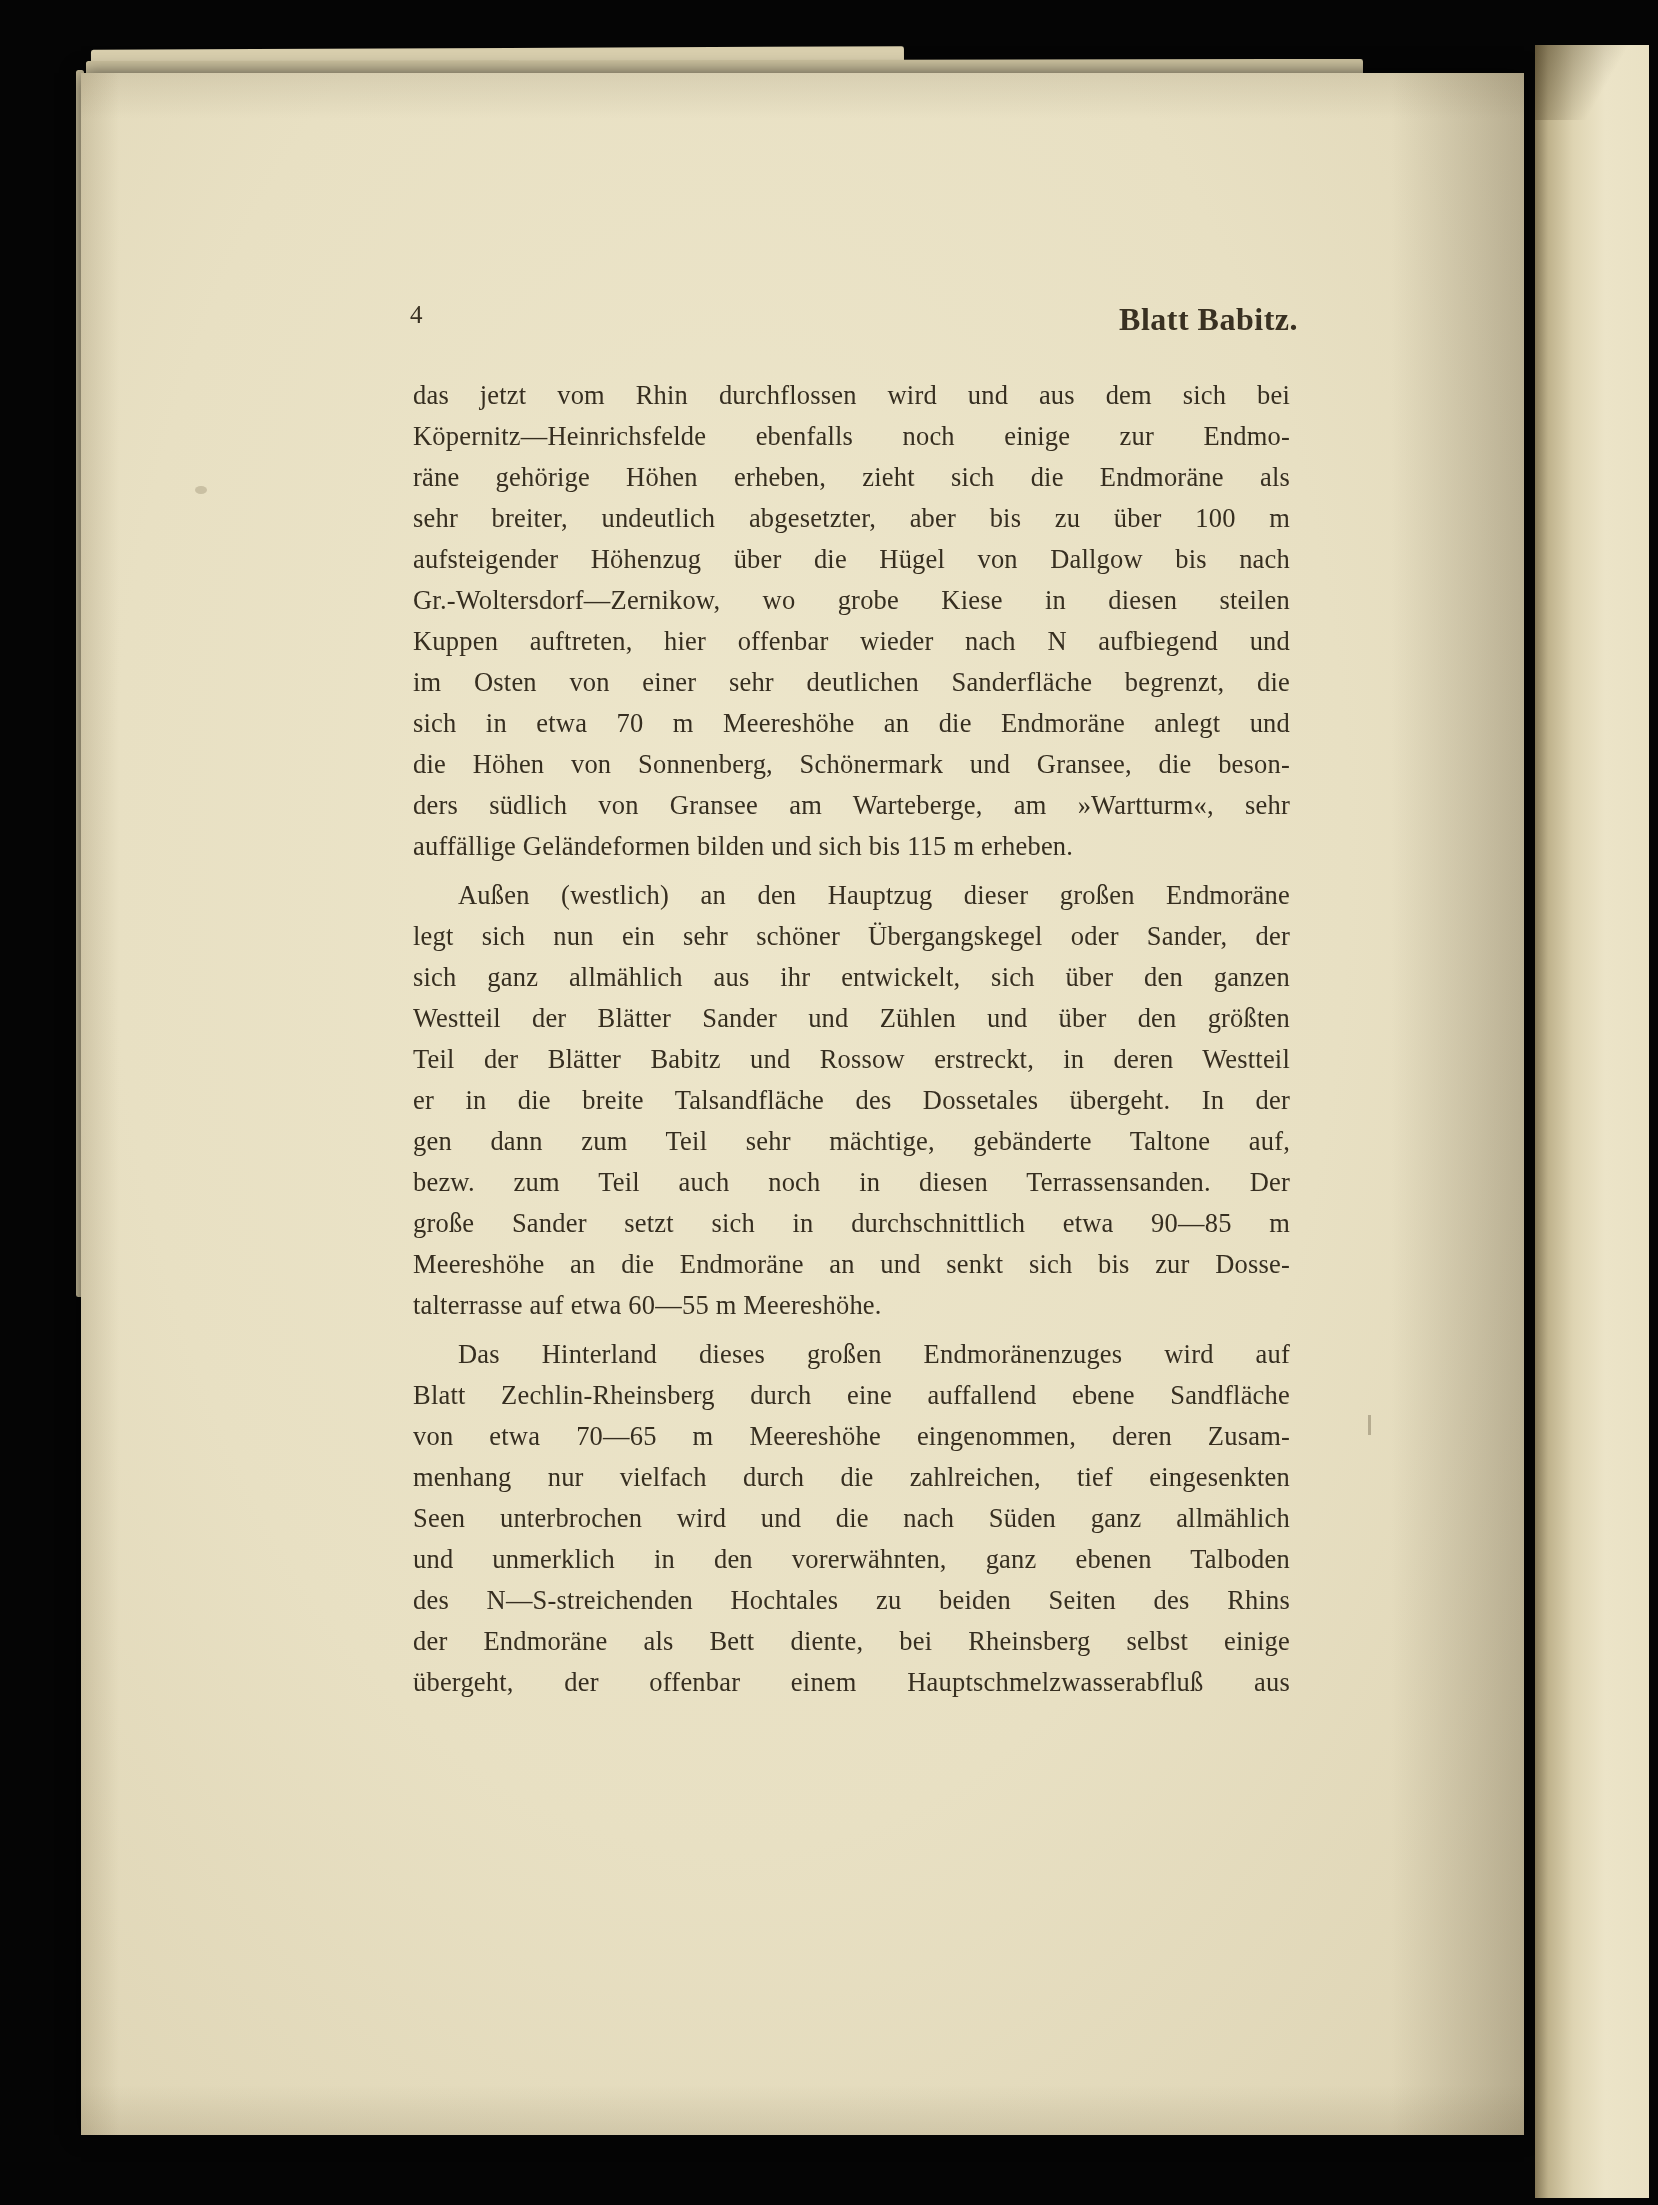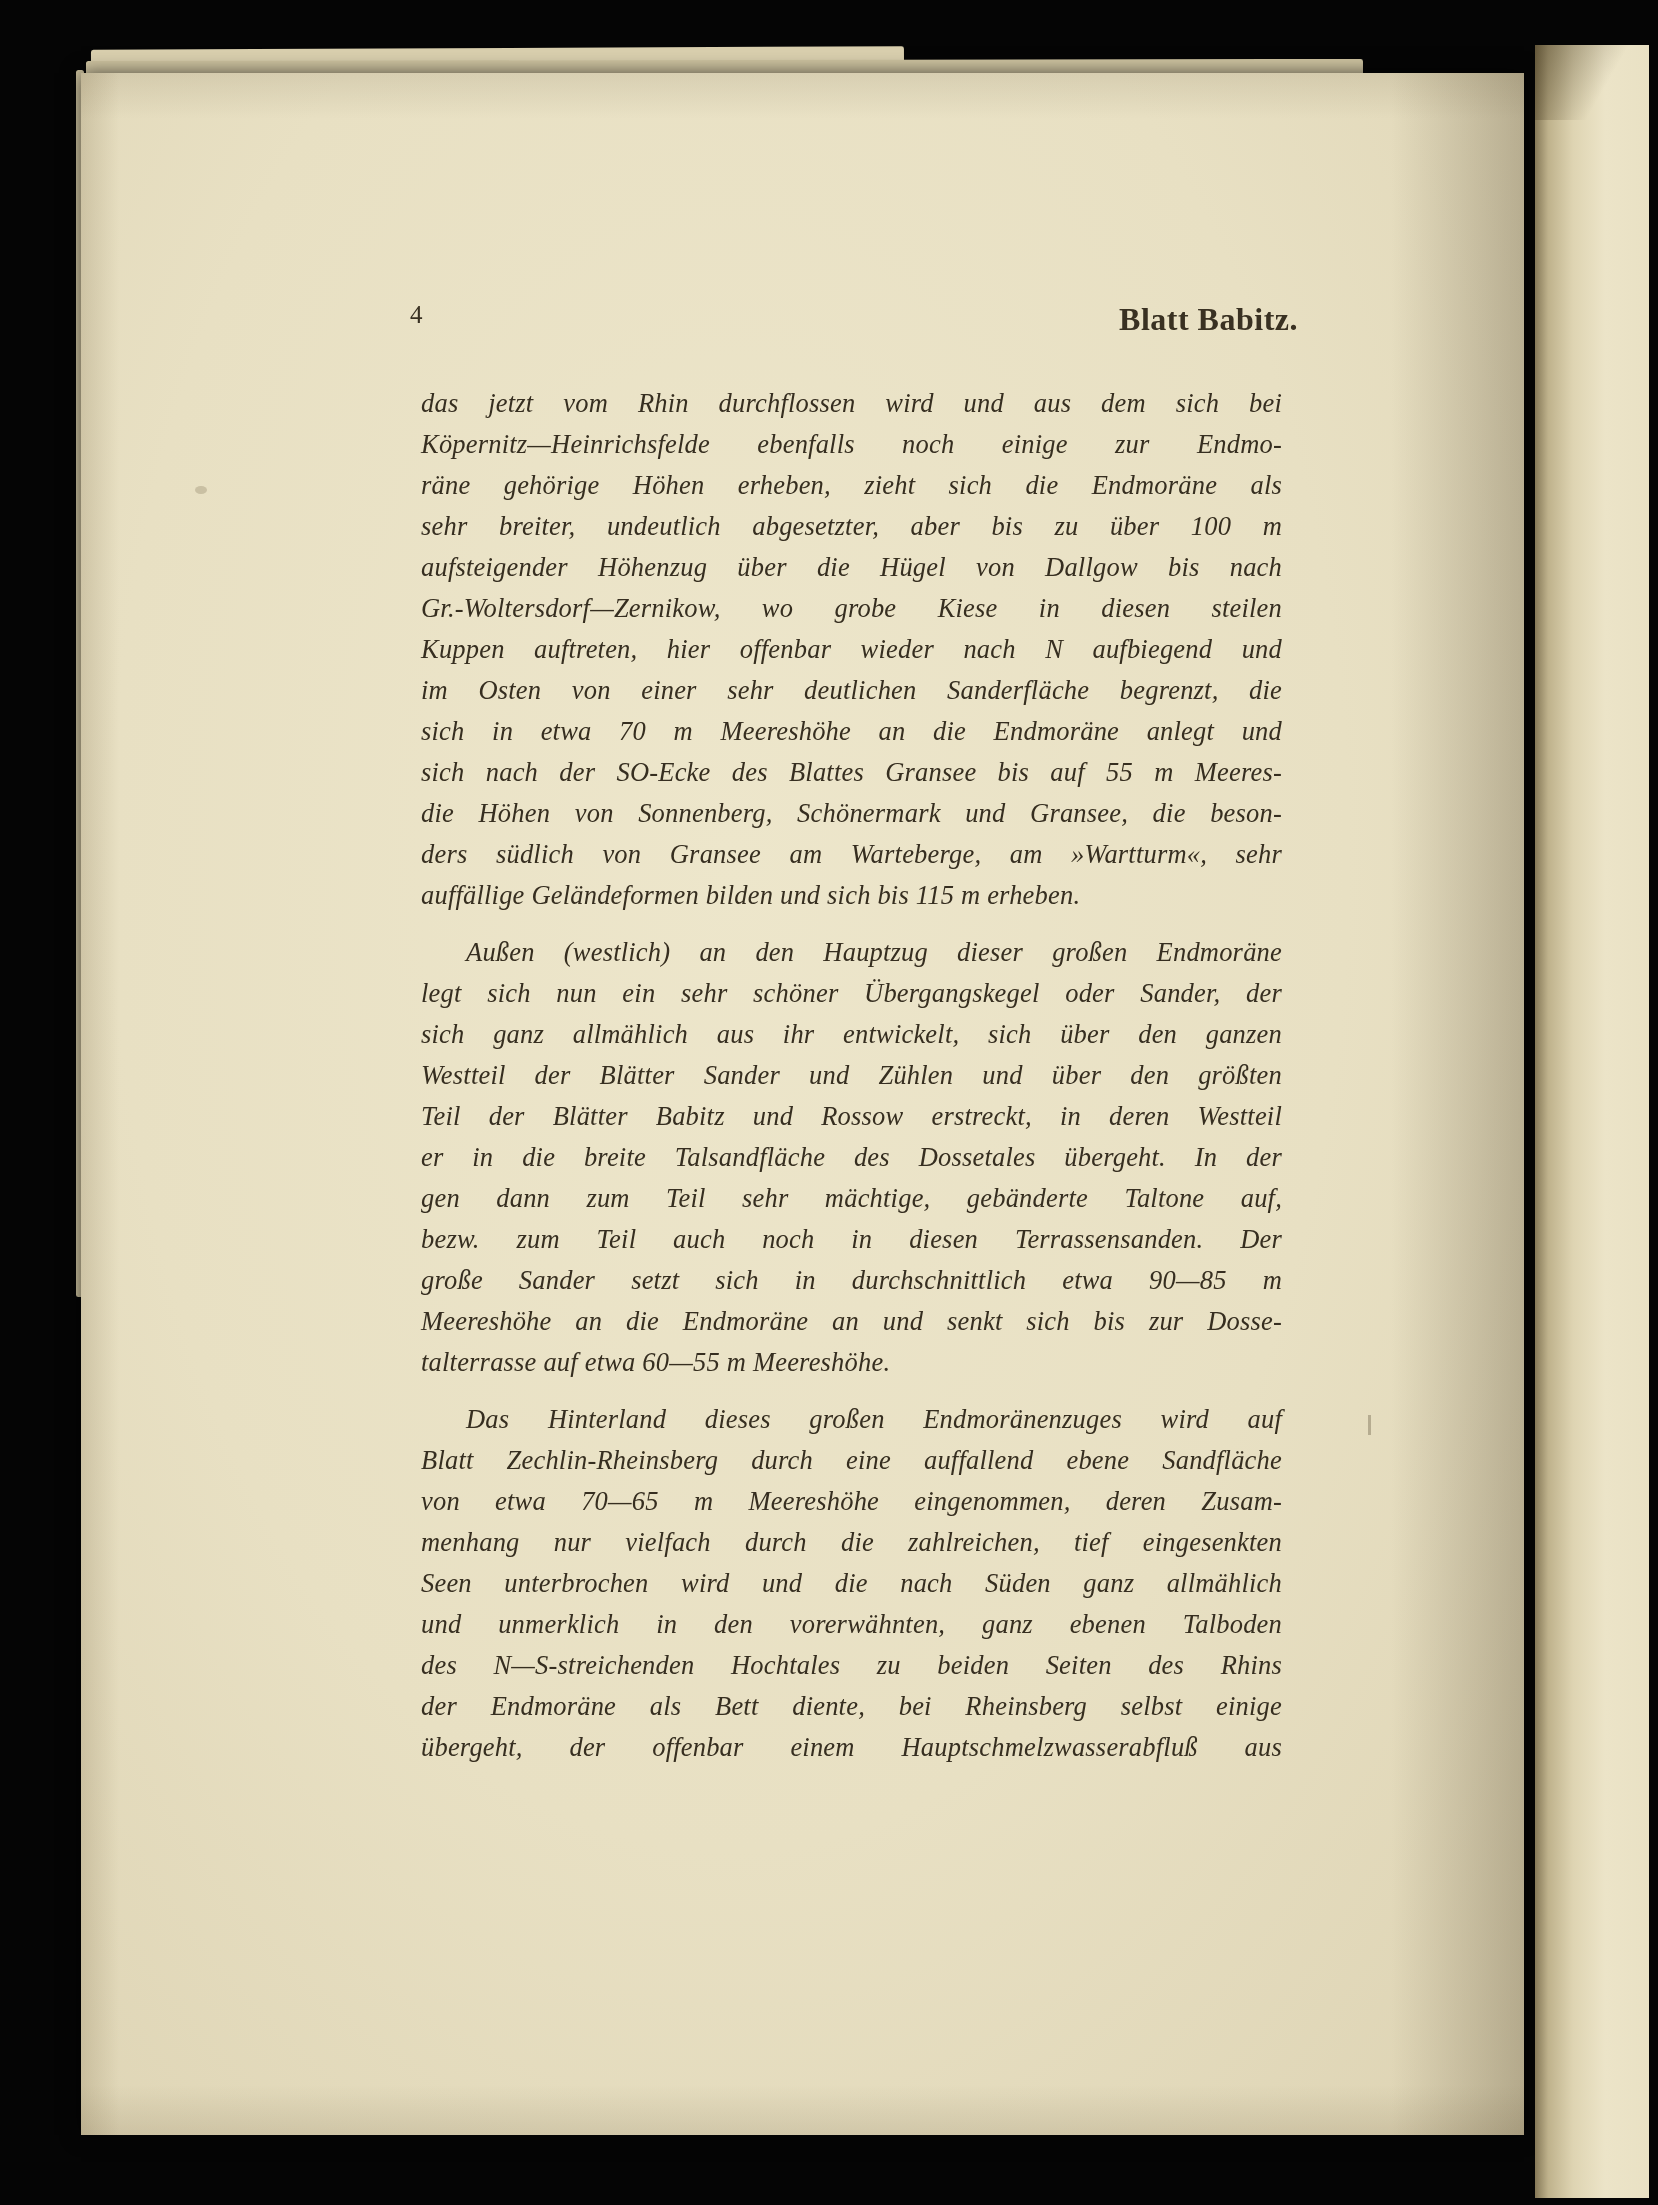--- a/index.html
+++ b/index.html
@@ -69,21 +69,21 @@
     letter-spacing: 0.5px;
   }
 
   
   .text-block {
     position: absolute;
     left: 324px; top: 294px;
     width: 893px;
     color: #362e20;
   }
-  .paragraph { margin: 16px; font-style: italic; }
+  .paragraph { margin: 8px; }
   .line {
     font-size: 26.5px;
     line-height: 41px;
     letter-spacing: 0.2px;
     text-align: justify;
     text-align-last: justify;
     -moz-text-align-last: justify;
   }
   .line.last { text-align-last: left; -moz-text-align-last: left; }
   .line.indent { text-indent: 45px; }
@@ -119,21 +119,20 @@
         <div class="paragraph">
           <div class="line">das jetzt vom Rhin durchflossen wird und aus dem sich bei</div>
           <div class="line">Köpernitz—Heinrichsfelde ebenfalls noch einige zur Endmo-</div>
           <div class="line">räne gehörige Höhen erheben, zieht sich die Endmoräne als</div>
           <div class="line">sehr breiter, undeutlich abgesetzter, aber bis zu über 100 m</div>
           <div class="line">aufsteigender Höhenzug über die Hügel von Dallgow bis nach</div>
           <div class="line">Gr.-Woltersdorf—Zernikow, wo grobe Kiese in diesen steilen</div>
           <div class="line">Kuppen auftreten, hier offenbar wieder nach N aufbiegend und</div>
           <div class="line">im Osten von einer sehr deutlichen Sanderfläche begrenzt, die</div>
           <div class="line">sich in etwa 70 m Meereshöhe an die Endmoräne anlegt und</div>
-          <div class="line">sich nach der SO-Ecke des Blattes Gransee bis auf 55 m Meeres-</div>
           <div class="line">die Höhen von Sonnenberg, Schönermark und Gransee, die beson-</div>
           <div class="line">ders südlich von Gransee am Warteberge, am »Wartturm«, sehr</div>
           <div class="line last">auffällige Geländeformen bilden und sich bis 115 m erheben.</div>
         </div>
         <div class="paragraph">
           <div class="line indent">Außen (westlich) an den Hauptzug dieser großen Endmoräne</div>
           <div class="line">legt sich nun ein sehr schöner Übergangskegel oder Sander, der</div>
           <div class="line">sich ganz allmählich aus ihr entwickelt, sich über den ganzen</div>
           <div class="line">Westteil der Blätter Sander und Zühlen und über den größten</div>
           <div class="line">Teil der Blätter Babitz und Rossow erstreckt, in deren Westteil</div>

